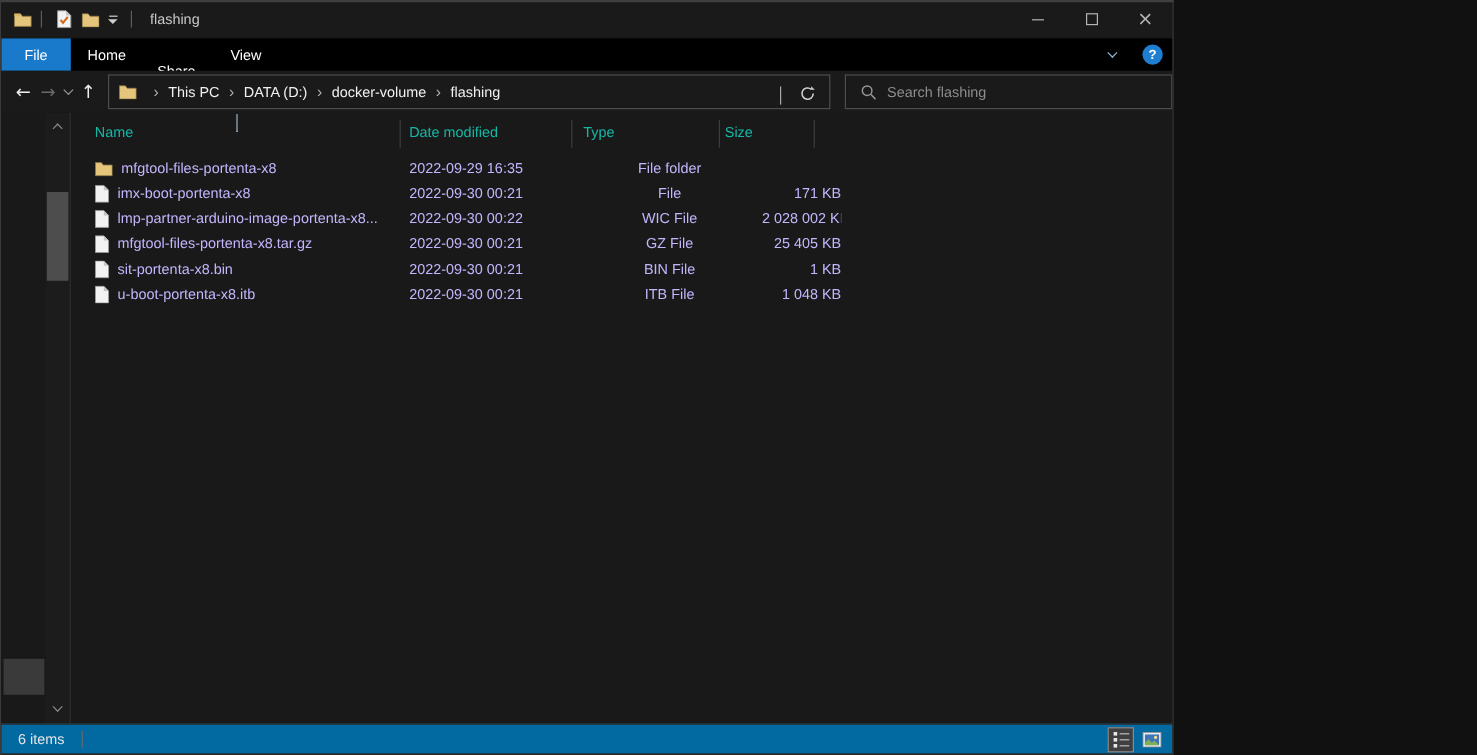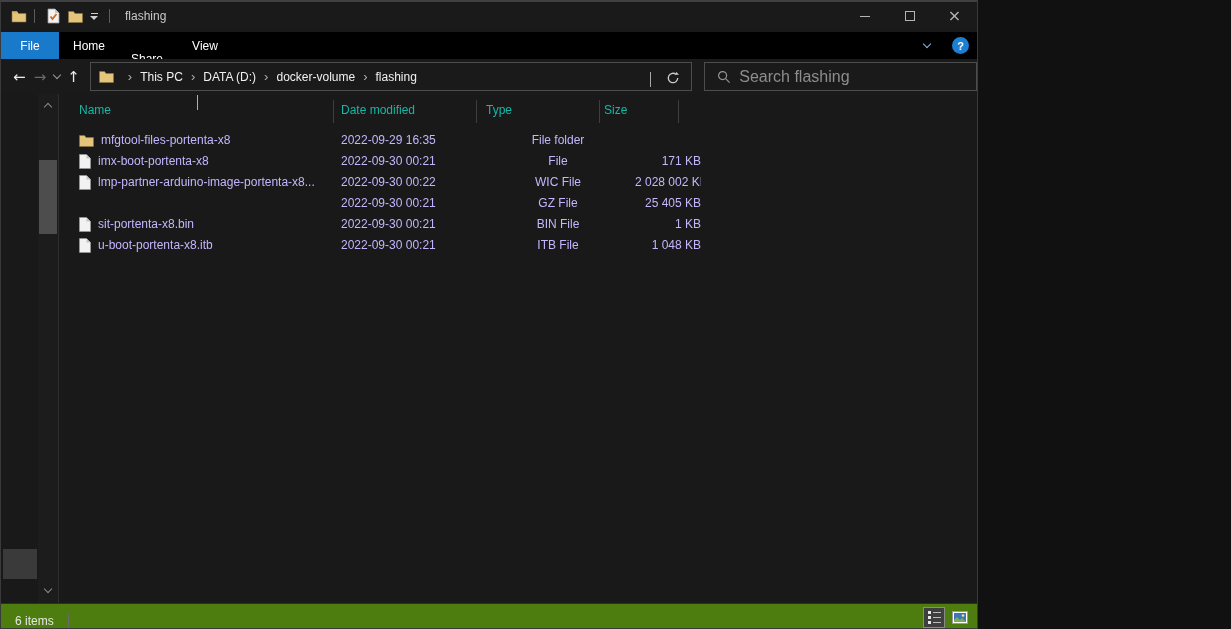--- a/index.html
+++ b/index.html
@@ -48,21 +48,21 @@
   .addressbar { position:relative; margin-left:6px; width:756px; height:29px; border:1px solid #4d4d4d; background:#1a1a1a; display:flex; align-items:center; }
   .addr-folder { margin:0 6px 0 8px; display:inline-flex; }
   .crumb-sep { color:#b0b0b0; font-size:13px; padding:0 8px; }
   .crumb { color:#f0f0f0; }
   .addr-chevron { position:absolute; right:40px; top:9px; }
   .addr-chevron .chev { border-color:#a8a8a8; }
   .refresh-btn { position:absolute; right:8px; top:5px; width:20px; height:20px; display:flex; align-items:center; justify-content:center; }
 
   .searchbox { position:relative; margin-left:12px; width:342px; height:29px; border:1px solid #4d4d4d; background:#1a1a1a; display:flex; align-items:center; }
   .search-icon-wrap { margin:0 8px 0 12px; display:inline-flex; }
-  .searchbox input { flex:1; background:transparent; border:none; outline:none; color:#e8e8e8; font-family:inherit; font-size:16px; }
+  .searchbox input { flex:1; background:transparent; border:none; outline:none; color:#e8e8e8; font-family:inherit; font-size:12px; }
   .searchbox input::placeholder { color:#8d8d8d; opacity:1; }
 
   
   .main { position:absolute; top:92px; left:0; right:0; bottom:25px; background:#191919; display:flex; }
   .navpane { position:relative; width:37px; background:#191919; }
   .nav-hthumb { position:absolute; left:2px; top:455px; width:34px; height:30px; background:#3a3a3a; }
   .navscroll { position:relative; width:20px; background:#1c1c1c; }
   .scroll-arrow { position:absolute; left:0; width:20px; height:14px; display:flex; align-items:center; justify-content:center; }
   .scroll-arrow.up { top:4px; }
   .scroll-arrow.up .chev { transform:rotate(-135deg); margin-top:3px; border-color:#8a8a8a; }
@@ -86,21 +86,21 @@
   .filelist { position:absolute; top:36px; left:0; right:0; }
   .row { position:relative; height:21px; }
   .cell { position:absolute; top:0; height:21px; line-height:21px; white-space:nowrap; overflow:hidden; color:#c4b5fd; }
   .cell.name { left:20px; width:252px; display:flex; align-items:center; }
   .cell.name .icon { margin-right:7px; display:inline-flex; flex:none; }
   .cell.date { left:282px; width:140px; }
   .cell.type { left:444px; width:110px;text-align:center; }
   .cell.size { left:576px; width:66px; text-align:right; }
 
   
-  .statusbar { position:absolute; bottom:0; left:0; right:0; height:25px; background:#4d7c0f; border-top:1px solid #2d2d2d; display:flex; align-items:flex-end; }
+  .statusbar { position:absolute; bottom:0; left:0; right:0; height:25px; background:#0369a1; border-top:1px solid #2d2d2d; display:flex; align-items:center; }
   .status-count { margin-left:14px; color:#e6e6e6; }
   .status-sep { width:1px; height:14px; background:#6a6a6a; margin-left:14px; }
   .status-spacer { flex:1; }
   .view-btn { width:22px; height:21px; margin-right:4px; display:flex; align-items:center; justify-content:center; }
   .view-btn.selected { border:1px solid #8a8a8a; background:#3f3f3f; }
   .view-btn:last-child { margin-right:6px; }
   .details-glyph { display:flex; flex-direction:column; gap:2px; }
   .details-glyph .dl { display:flex; align-items:center; gap:2px; }
   .details-glyph .dot { width:3px; height:3px; background:#e8e8e8; }
   .details-glyph .line { width:8px; height:1px; background:#bdbdbd; }
@@ -273,20 +273,29 @@
                 </svg>
             </span>
             <span>lmp-partner-arduino-image-portenta-x8...</span>
           </div>
           <div class="cell date">2022-09-30 00:22</div>
           <div class="cell type">WIC File</div>
           <div class="cell size">2 028 002 KB</div>
         </div>
 
         <div class="row">
+          <div class="cell name">
+            <span class="icon">
+              <svg width="12" height="15" viewBox="0 0 12 15">
+                  <path d="M0.5 0.5h7l4 4v10h-11z" fill="#f2f2f2" stroke="#9a9a9a" stroke-width="0.7"></path>
+                  <path d="M7.5 0.5l4 4h-4z" fill="#c4c4c4"></path>
+                </svg>
+            </span>
+            <span>mfgtool-files-portenta-x8.tar.gz</span>
+          </div>
           <div class="cell date">2022-09-30 00:21</div>
           <div class="cell type">GZ File</div>
           <div class="cell size">25 405 KB</div>
         </div>
 
         <div class="row">
           <div class="cell name">
             <span class="icon">
               <svg width="12" height="15" viewBox="0 0 12 15">
                   <path d="M0.5 0.5h7l4 4v10h-11z" fill="#f2f2f2" stroke="#9a9a9a" stroke-width="0.7"></path>

